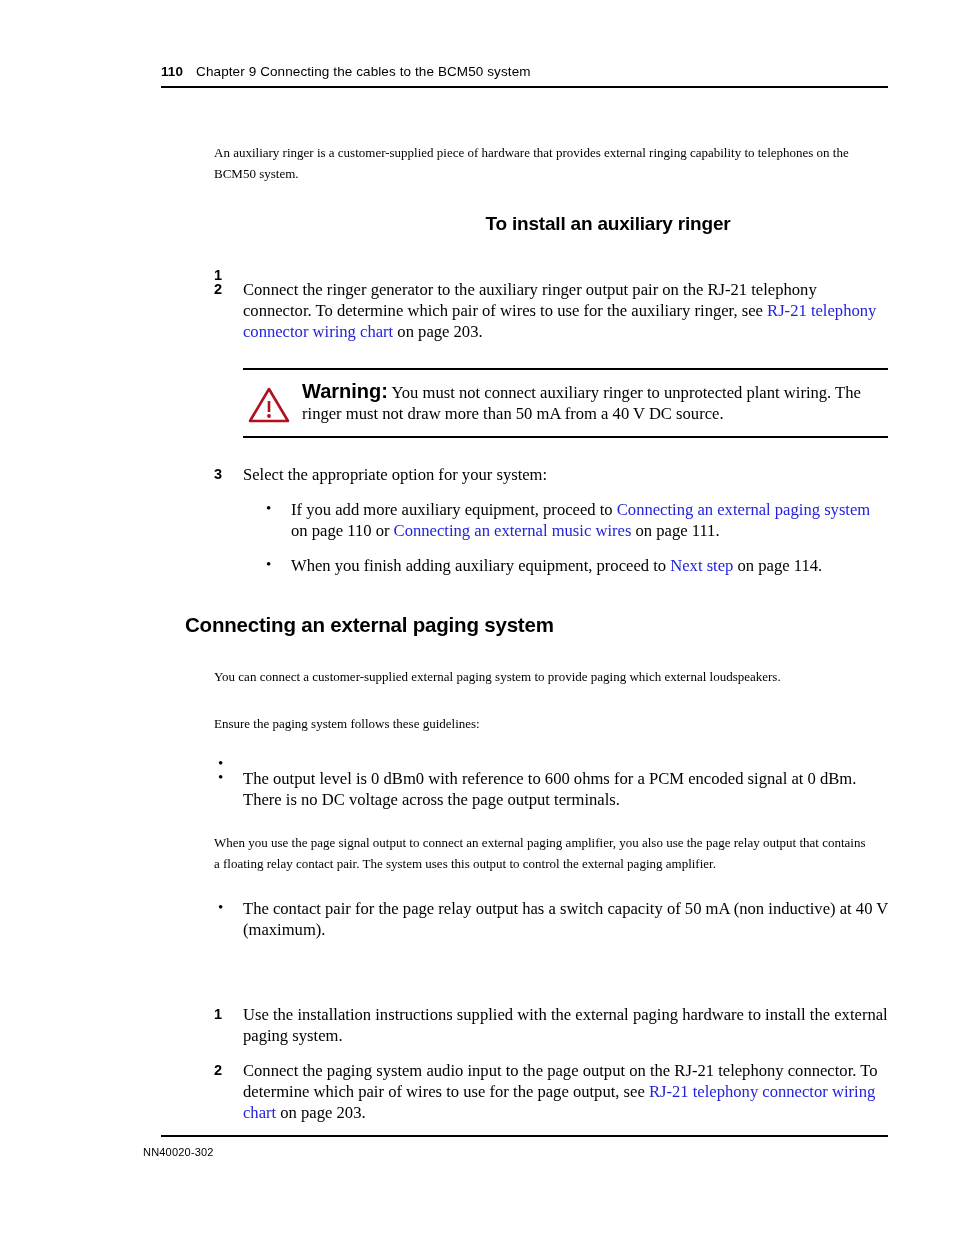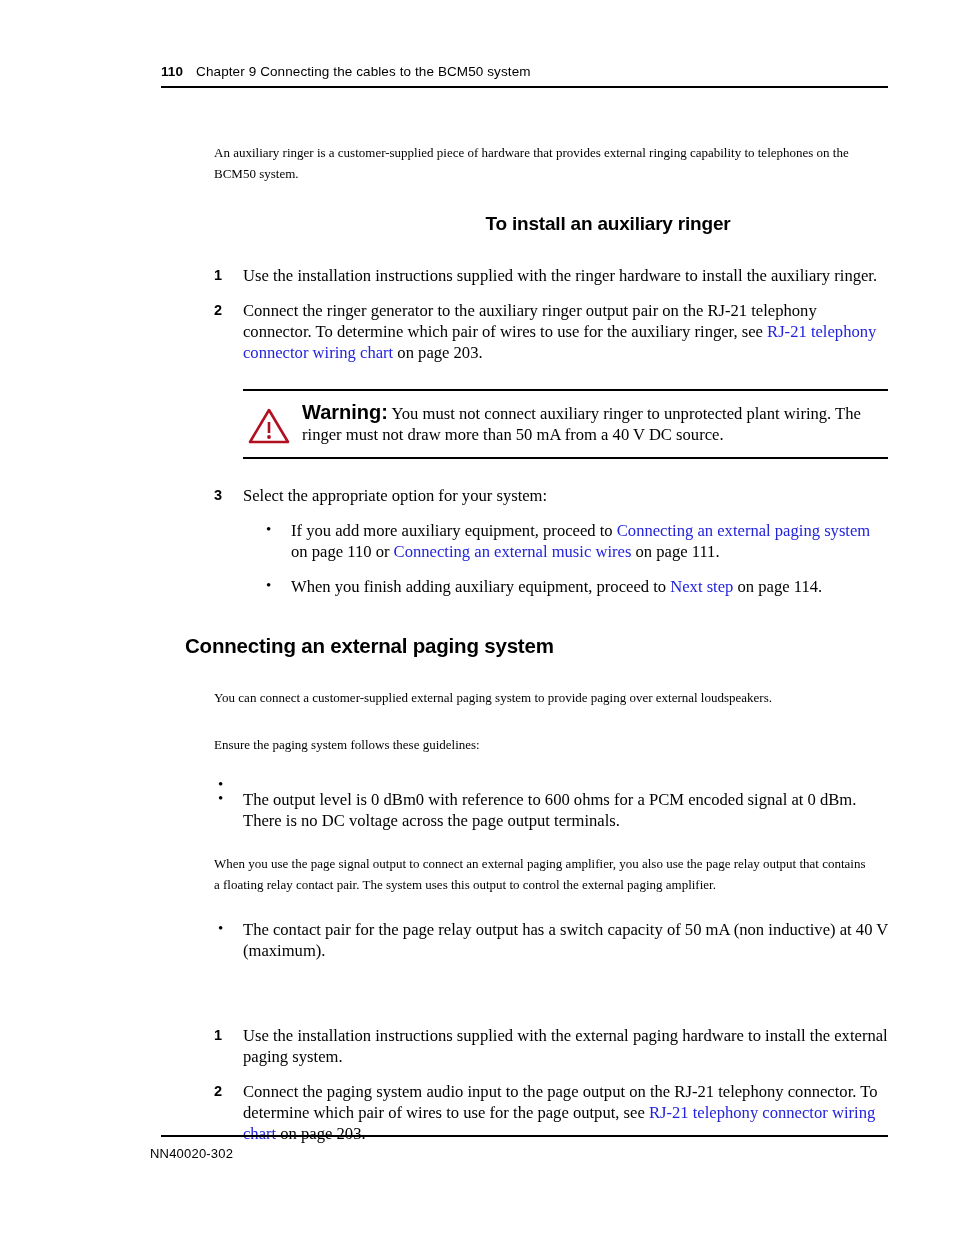--- a/index.html
+++ b/index.html
@@ -56,24 +56,24 @@
   .rule-bottom {
     position: absolute;
     left: 113px;
     top: 1135px;
     width: 727px;
     height: 2px;
     background: #000000;
   }
   .footer {
     position: absolute;
-    left: 102px;
+    left: 95px;
     top: 1146px;
     font-family: "Liberation Sans", "DejaVu Sans", sans-serif;
-    font-size: 13px;
+    font-size: 11px;
     letter-spacing: 0.2px;
   }
 
   
   .content {
     position: absolute;
     left: 0;
     top: 112px;
     width: 954px;
   }
@@ -212,21 +212,20 @@
     <p class="body">An auxiliary ringer is a customer-supplied piece of hardware that provides external ringing capability to telephones on the BCM50 system.</p>
 
     <div class="sp-30"></div>
 
     <h2 class="sub">To install an auxiliary ringer</h2>
 
     <div class="sp-30"></div>
 
     <div class="step">
       <span class="num">1</span>
-      <span>Use the installation instructions supplied with the ringer hardware to install the auxiliary ringer.</span>
     </div>
 
     <div class="sp-14"></div>
 
     <div class="step">
       <span class="num">2</span>
       <span>Connect the ringer generator to the auxiliary ringer output pair on the RJ-21 telephony connector. To determine which pair of wires to use for the auxiliary ringer, see </span><a class="xref" href="#">RJ-21 telephony connector wiring chart</a><span> on page 203.</span>
     </div>
 
     <div class="sp-26"></div>
@@ -266,21 +265,21 @@
       <span class="dot">•</span>
       <span>When you finish adding auxiliary equipment, proceed to </span><a class="xref" href="#">Next step</a><span> on page 114.</span>
     </div>
 
     <div class="sp-38"></div>
 
     <h1 class="sect">Connecting an external paging system</h1>
 
     <div class="sp-30"></div>
 
-    <p class="body">You can connect a customer-supplied external paging system to provide paging over external loudspeakers.</p>
+    <p class="body">You can connect a customer-supplied external paging system to provide paging which external loudspeakers.</p>
 
     <div class="sp-26"></div>
 
     <p class="body">Ensure the paging system follows these guidelines:</p>
 
     <div class="sp-20"></div>
 
     <div class="bul">
       <span class="dot">•</span>
     </div>

